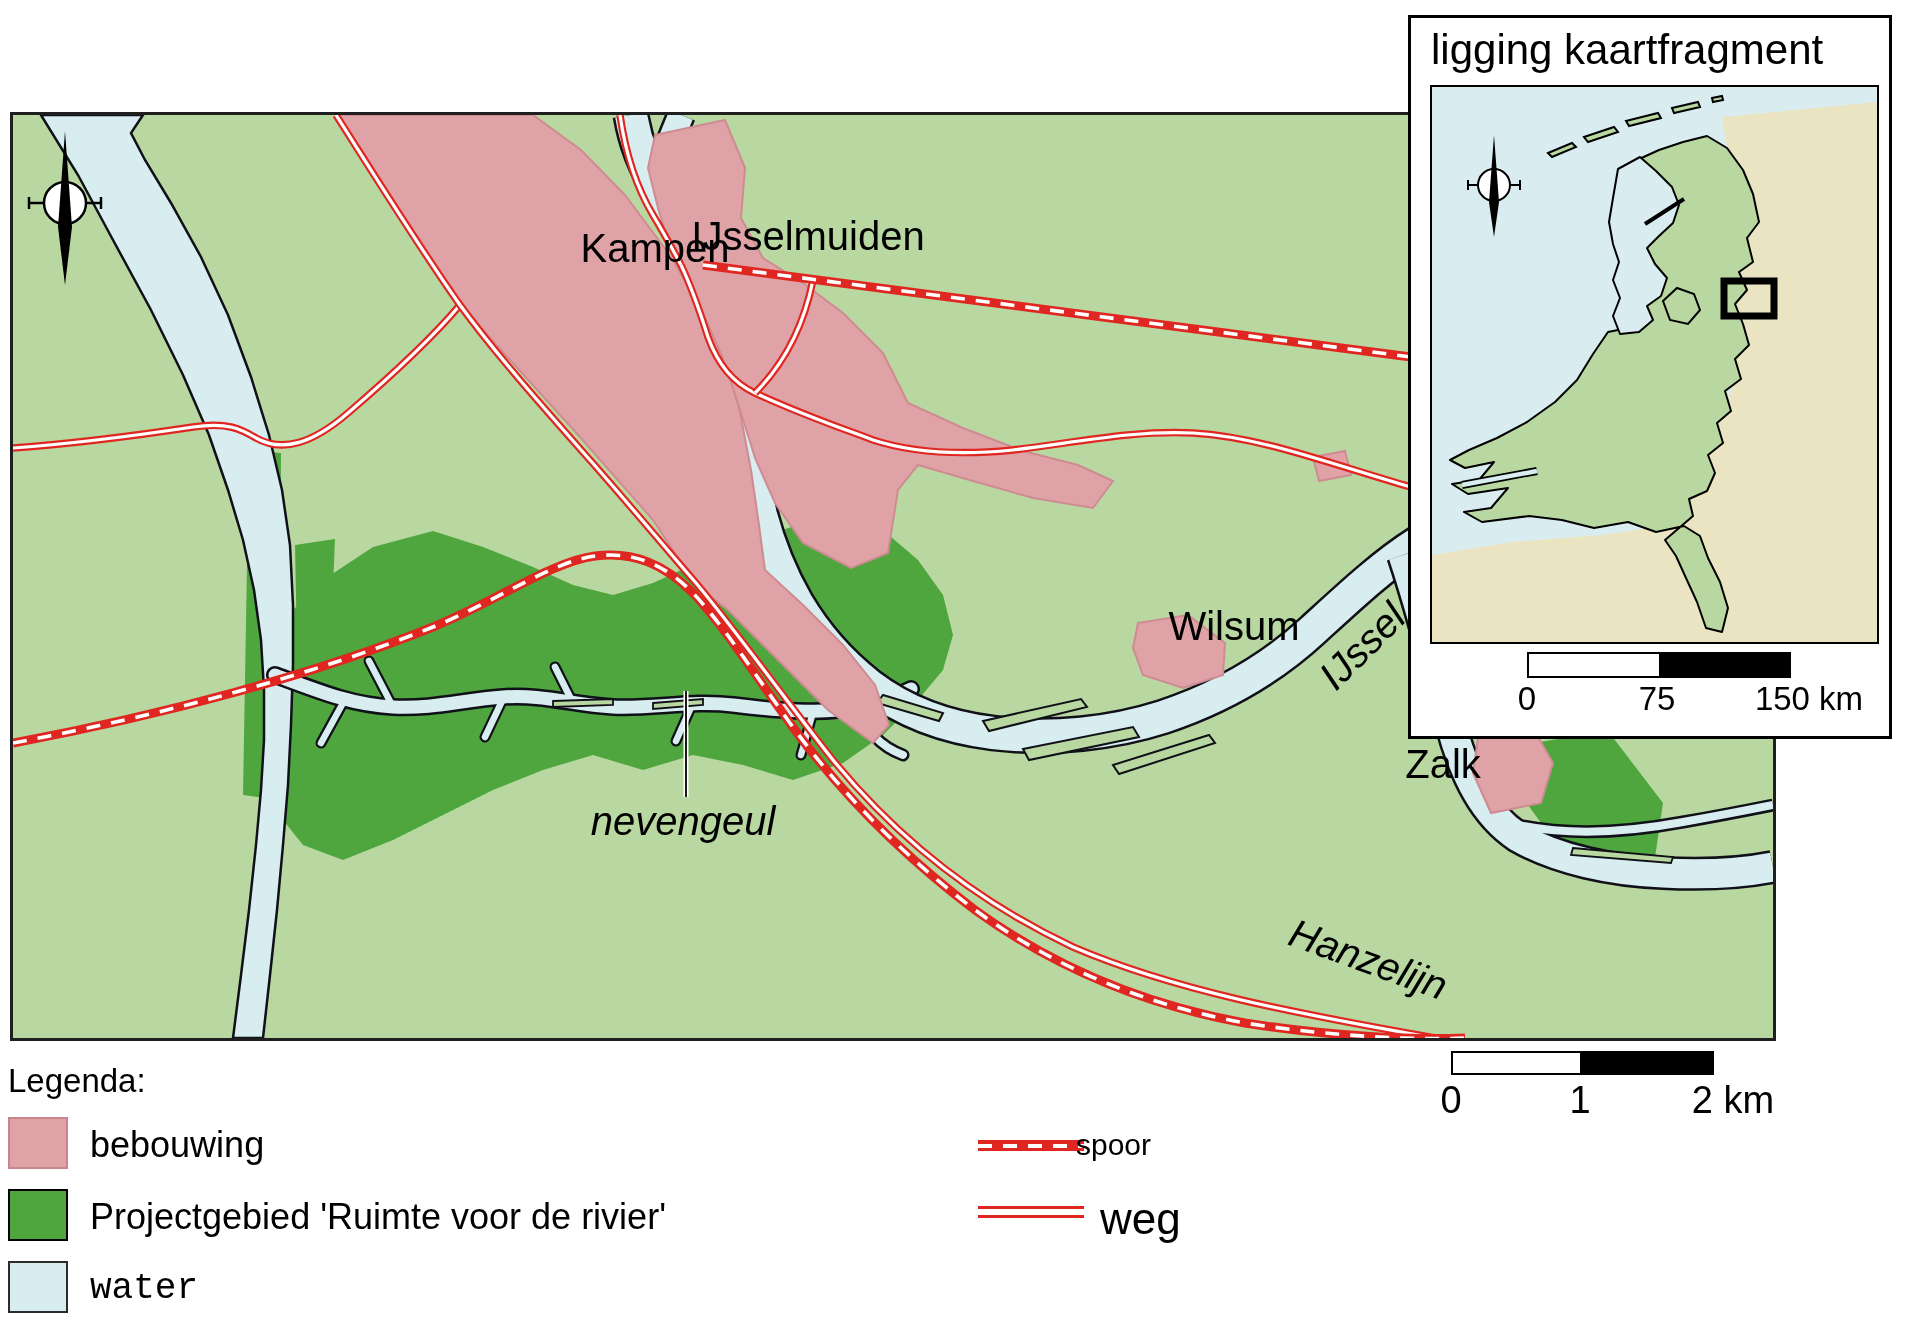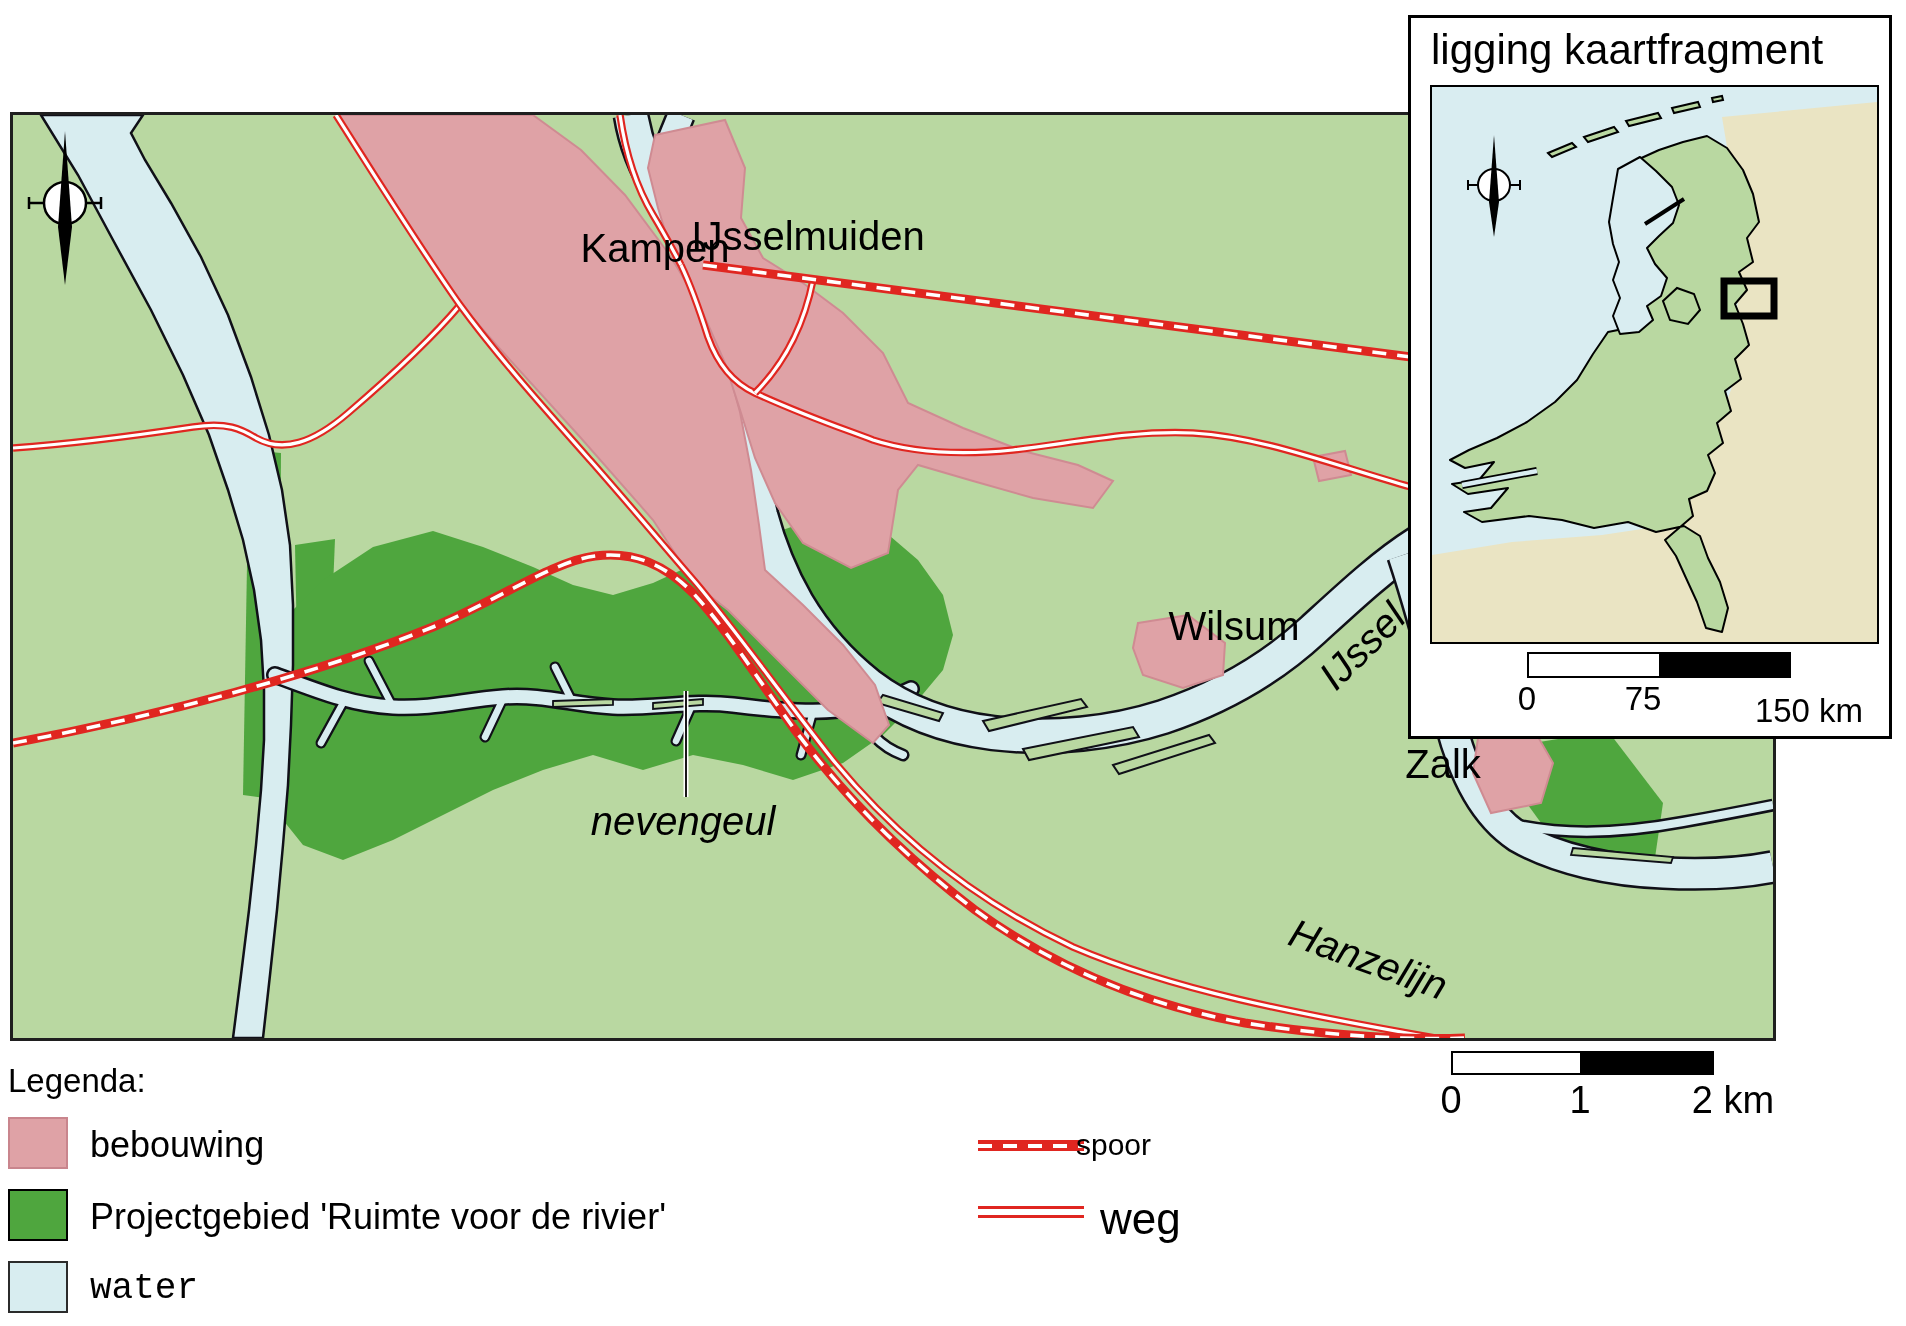--- a/index.html
+++ b/index.html
@@ -232,22 +232,22 @@
         <circle cx="62" cy="98" r="16" fill="#fff" stroke="#000" stroke-width="2"></circle>
         <polygon points="62,48 67,115 62,150 57,115" fill="#000"></polygon>
       </g>
     </svg>
   </div>
   <div id="inset-scalebar">
     <div class="w"></div>
     <div class="b"></div>
   </div>
   <div class="inset-tick" style="left:116px;">0</div>
-  <div class="inset-tick" style="left:232px;text-align:right;">75</div>
-  <div class="inset-tick" style="left:398px;margin-top:12px;">150 km</div>
+  <div class="inset-tick" style="left:246px;text-align:right;">75</div>
+  <div class="inset-tick" style="left:398px;">150 km</div>
 </div>
 
 <div id="legend-heading" class="abs">Legenda:</div>
 
 <div id="sw-bebouwing" class="swatch"></div>
 <div id="lb-bebouwing" class="legend-label">bebouwing</div>
 
 <div id="sw-project" class="swatch"></div>
 <div id="lb-project" class="legend-label">Projectgebied 'Ruimte voor de rivier'</div>
 

